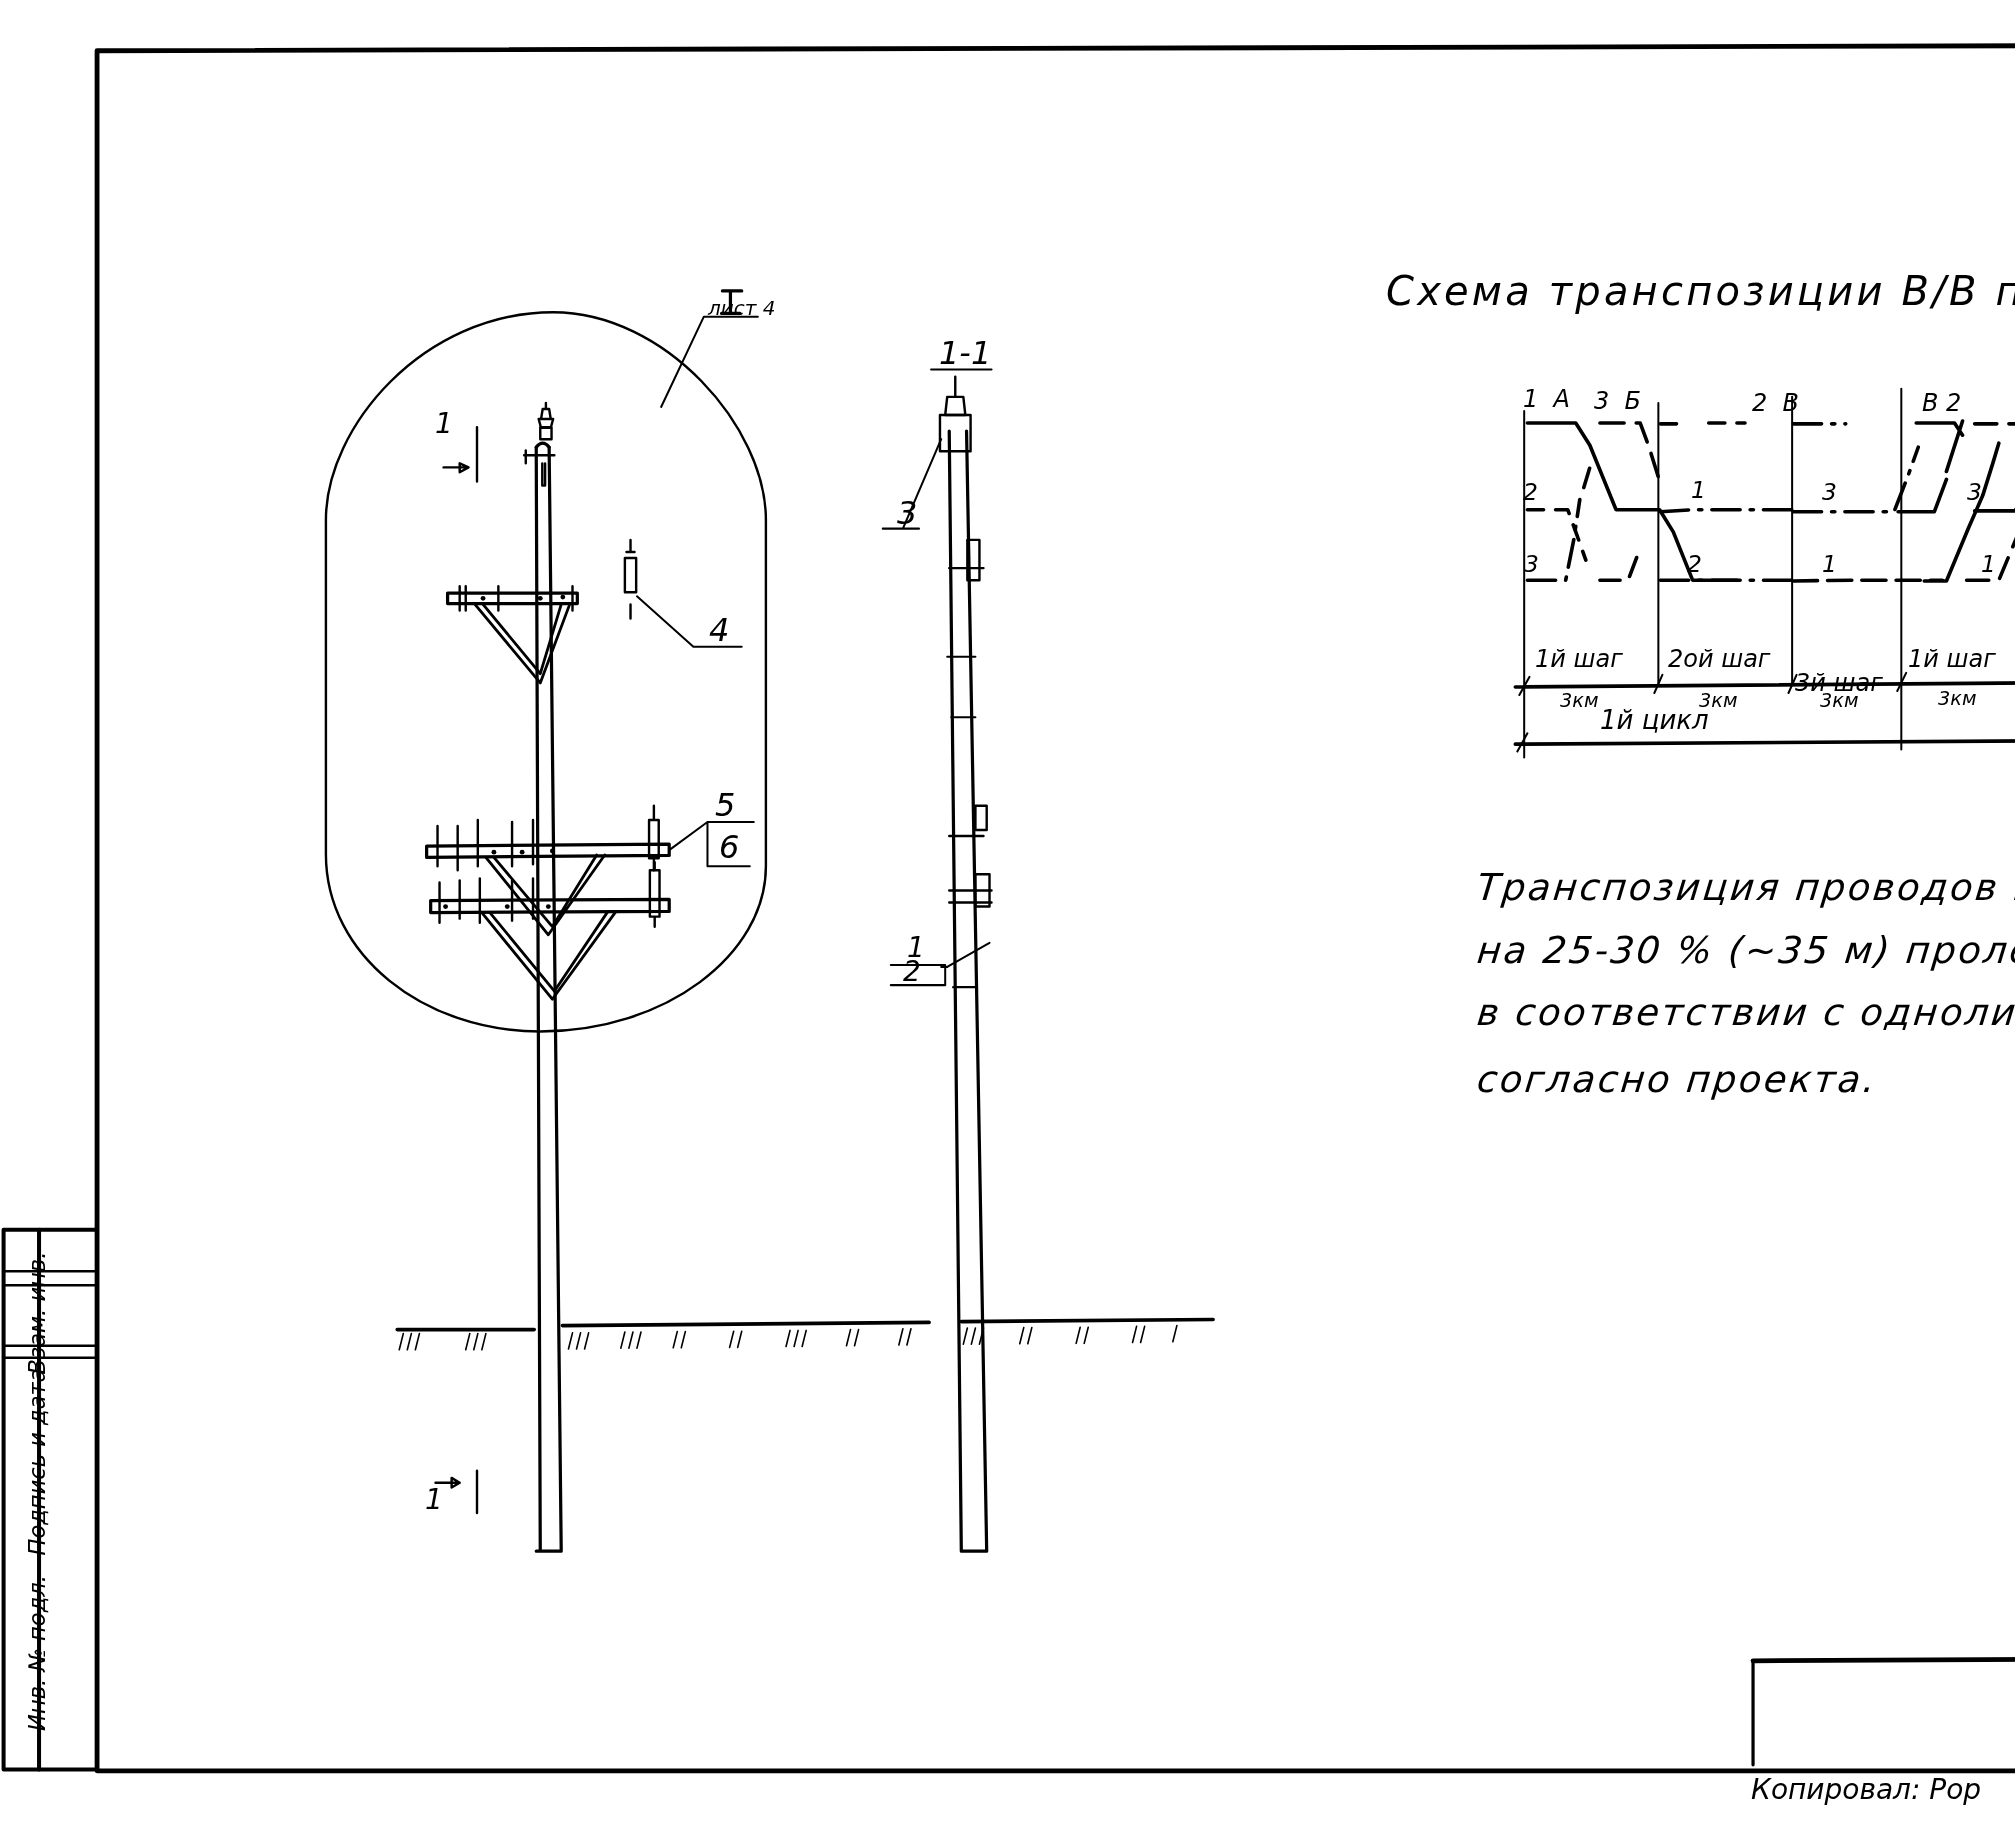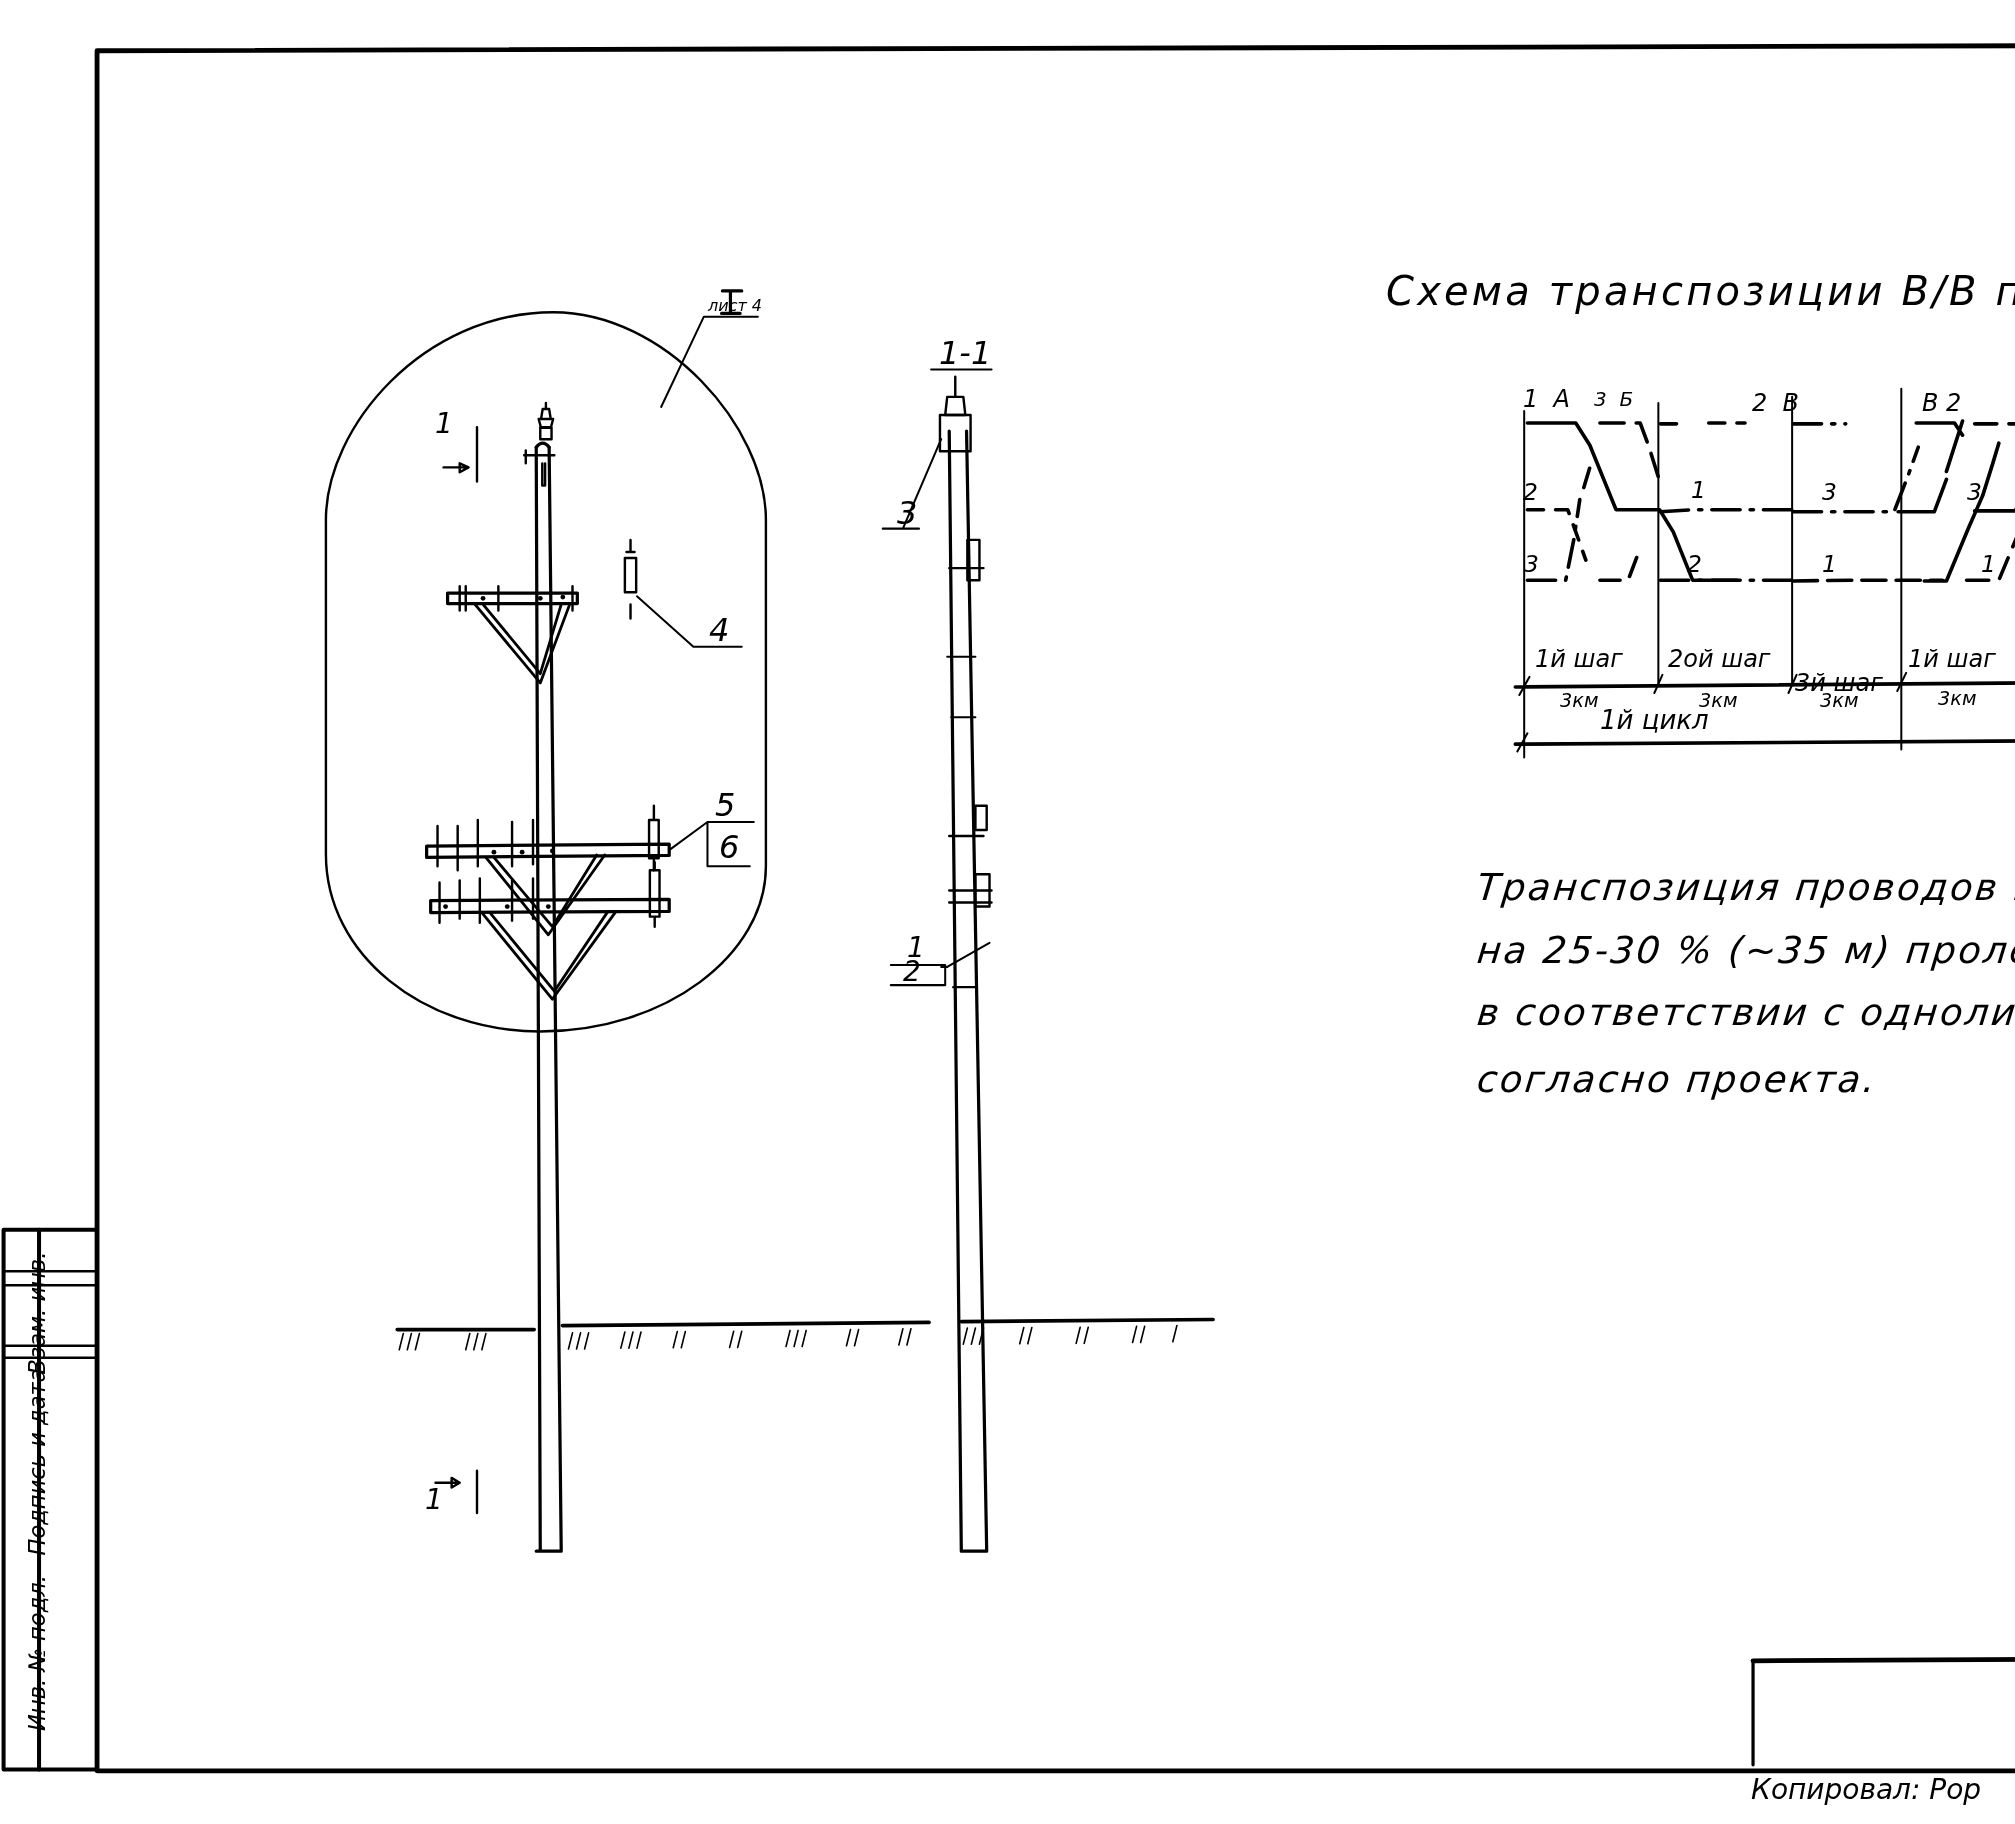--- a/index.html
+++ b/index.html
@@ -174,39 +174,39 @@
 
 
 
 
 
 <div class="side-label" style="left:-36px; top:1300px; width:145px; text-align:center;">Взам. инв.</div>
 <div class="side-label" style="left:-64px; top:1449px; width:202px; text-align:center;">Подпись и дата</div>
 <div class="side-label" style="left:-52px; top:1640px; width:177px; text-align:center;">Инв. № подл.</div>
 
 
-<div class="stamp-text" style="left:708px; top:296px; font-size:16px;">лист 4</div>
+<div class="stamp-text" style="left:708px; top:296px; font-size:20px;">лист 4</div>
 <div class="stamp-text" style="left:435px; top:407px; font-size:28px;">1</div>
 <div class="stamp-text" style="left:425px; top:1483px; font-size:28px;">1</div>
 <div class="stamp-text" style="left:709px; top:611px; font-size:32px;">4</div>
 <div class="stamp-text" style="left:715px; top:786px; font-size:32px;">5</div>
 <div class="stamp-text" style="left:719px; top:828px; font-size:32px;">6</div>
 
 
 <div class="stamp-text" style="left:939px; top:334px; font-size:32px;">1-1</div>
 <div class="stamp-text" style="left:897px; top:494px; font-size:32px;">3</div>
 <div class="stamp-text" style="left:907px; top:931px; font-size:28px;">1</div>
 <div class="stamp-text" style="left:903px; top:955px; font-size:28px;">2</div>
 
 
 <div class="title-line" style="left:1386px; top:268px;">Схема транспозиции В/В проводов</div>
 
 
 <div class="stamp-text" style="left:1523px; top:385px; font-size:24px;"><span>1</span>&nbsp;&nbsp;<span>А</span></div>
-<div class="stamp-text" style="left:1594px; top:387px; font-size:20px;text-align:right;"><span>3</span>&nbsp;&nbsp;<span>Б</span></div>
+<div class="stamp-text" style="left:1594px; top:387px; font-size:24px;text-align:right;"><span>3</span>&nbsp;&nbsp;<span>Б</span></div>
 <div class="stamp-text" style="left:1731px; top:389px; font-size:24px;margin-left:21px;"><span>2</span>&nbsp;&nbsp;<span>В</span></div>
 <div class="stamp-text" style="left:1922px; top:389px; font-size:24px;"><span>В</span>&nbsp;<span>2</span></div>
 
 
 
 
 <div class="stamp-text" style="left:1523px; top:478px; font-size:23.4px;">2</div>
 <div class="stamp-text" style="left:1524px; top:550px; font-size:23.4px;">3</div>
 
 

